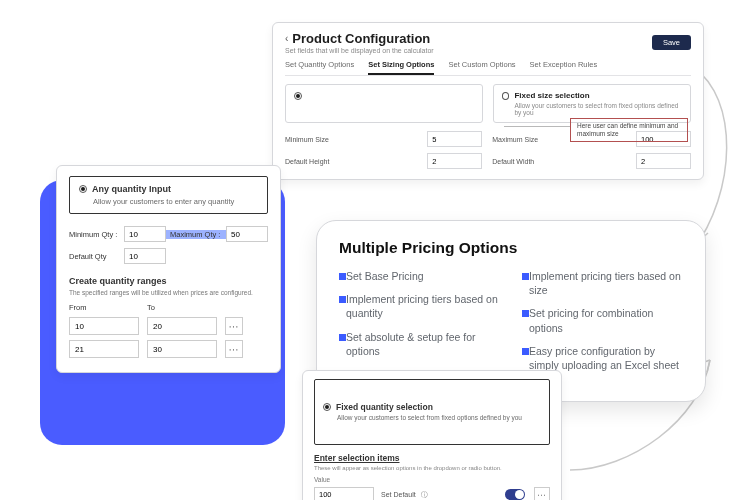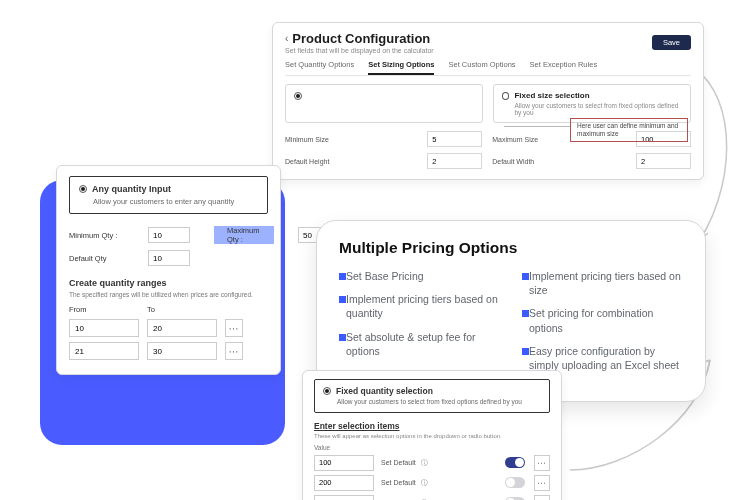--- a/index.html
+++ b/index.html
@@ -41,42 +41,42 @@
   .tg-label  { font-size:7px; color:#555;}
   .tg-input  { border:1px solid #d6d7db; height:16px; font-size:7.5px; padding:0 4px; background:#fff;}
   .callout   { position:absolute; border:1px solid #b35050; padding:3px 6px; font-size:6.5px; line-height:1.2; color:#444;}
   .callout-line { position:absolute; height:1px; background:#b9b9b9;}
 
   
   .left-card { left: 56px; top: 165px; width: 225px; padding: 10px 12px 14px 12px; font-size:9px; color:#333;}
   .lc-box    { border:1px solid #333; border-radius:2px; padding:7px 9px;}
   .lc-title  { font-size:9px; font-weight:700;}
   .lc-sub    { font-size:7.5px; color:#6a6a6a; margin-top:3px; margin-left:14px;}
-  .lc-grid   { display:grid; grid-template-columns:55px 42px 60px 42px; gap:6px 24px; align-items:center; margin-top:12px;}
+  .lc-grid   { display:grid; grid-template-columns:55px 42px 60px 42px; gap:6px 0; align-items:center; margin-top:12px;}
   .lc-label  { font-size:7.5px; color:#333;}
-  .lc-label.hl{ background:#9cb2ff; padding:0 13px;}
+  .lc-label.hl{ background:#9cb2ff; padding:0 4px;}
   .lc-input  { border:1px solid #ccc; height:16px; font-size:8px; padding:0 4px;}
   .lc-h2     { font-size:9px; font-weight:700; margin-top:12px;}
   .lc-help   { font-size:6.5px; color:#777; margin-top:3px;}
   .range-head{ display:grid; grid-template-columns:70px 70px 18px; gap:8px; font-size:7.5px; margin-top:7px;}
   .range-row { display:grid; grid-template-columns:70px 70px 18px; gap:8px; margin-top:5px; align-items:center;}
   .range-in  { border:1px solid #ccc; height:18px; font-size:8px; padding:0 5px;}
   .dots      { border:1px solid #ccc; height:18px; display:flex; align-items:center; justify-content:center; font-size:10px; letter-spacing:1px; color:#666;}
 
   
   .right-card{ left:316px; top:220px; width:390px; border-radius:20px; box-shadow:0 8px 20px rgba(0,0,0,.10); padding:18px 22px 20px 22px;}
   .rc-title  { text-align:left; font-size:15.5px; font-weight:800; color:#111;}
   .rc-cols   { display:flex; gap:22px; margin-top:12px;}
   .rc-col    { flex:1;}
   .rc-li     { display:flex; align-items:flex-start; gap:0; font-size:10.5px; color:#61666d; line-height:1.35; margin-bottom:9px;}
   .sq        { width:7px; height:7px; background:#3b5bff; margin-top:4px; flex:0 0 auto;}
 
   
   .bot-card  { left:302px; top:370px; width:260px; padding:8px 11px 4px 11px; font-size:8px; color:#333;}
-  .bot-box   { border:1px solid #333; border-radius:2px; padding:6px 8px;}
+  .bot-box   { border:1px solid #333; border-radius:2px; padding:22px 8px;}
   .bot-title { font-size:8.5px; font-weight:700;}
   .bot-sub   { font-size:6.5px; color:#6a6a6a; margin-top:2px; margin-left:14px; line-height:1.2;}
   .bot-h2    { font-size:8.5px; font-weight:700; margin-top:8px; text-decoration:underline;}
   .bot-help  { font-size:6px; color:#888; margin-top:2px;}
   .bot-head  { font-size:6.5px; color:#777; margin-top:5px;}
   .bot-row   { display:grid; grid-template-columns:60px 1fr 22px 16px; gap:7px; align-items:center; margin-top:4px;}
   .bot-in    { border:1px solid #ccc; height:16px; font-size:7.5px; padding:0 4px;}
   .sd-wrap   { display:flex; align-items:center; gap:5px; font-size:7px; color:#555;}
   .toggle    { width:20px; height:11px; border-radius:6px; position:relative;}
   .toggle.on { background:#2f3e8f;}

